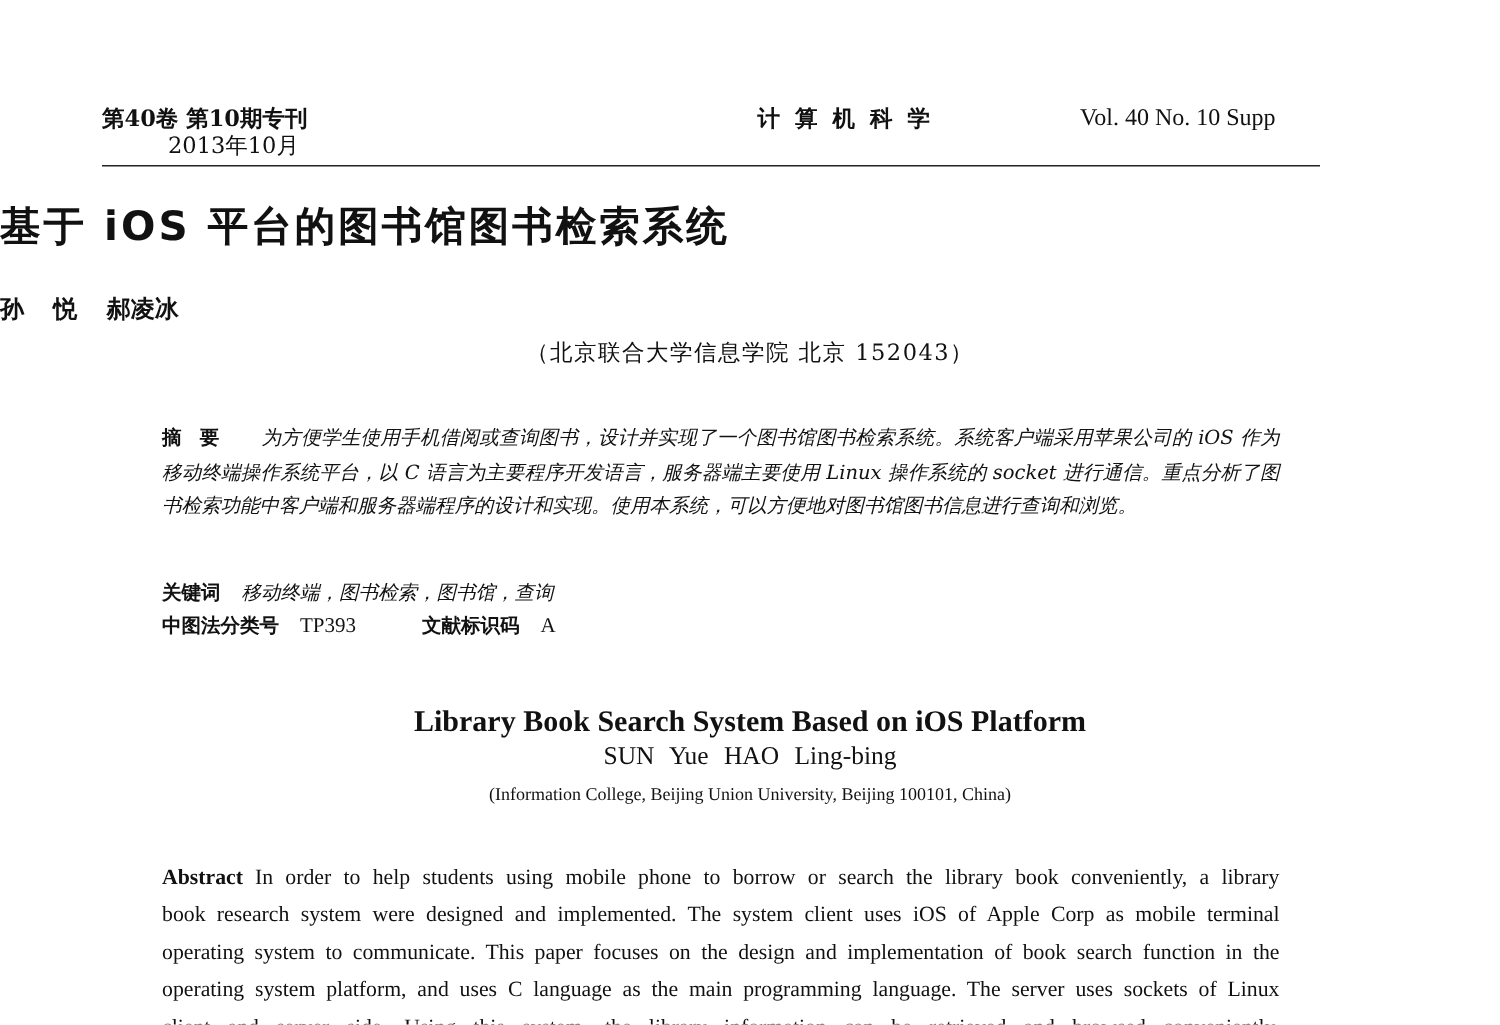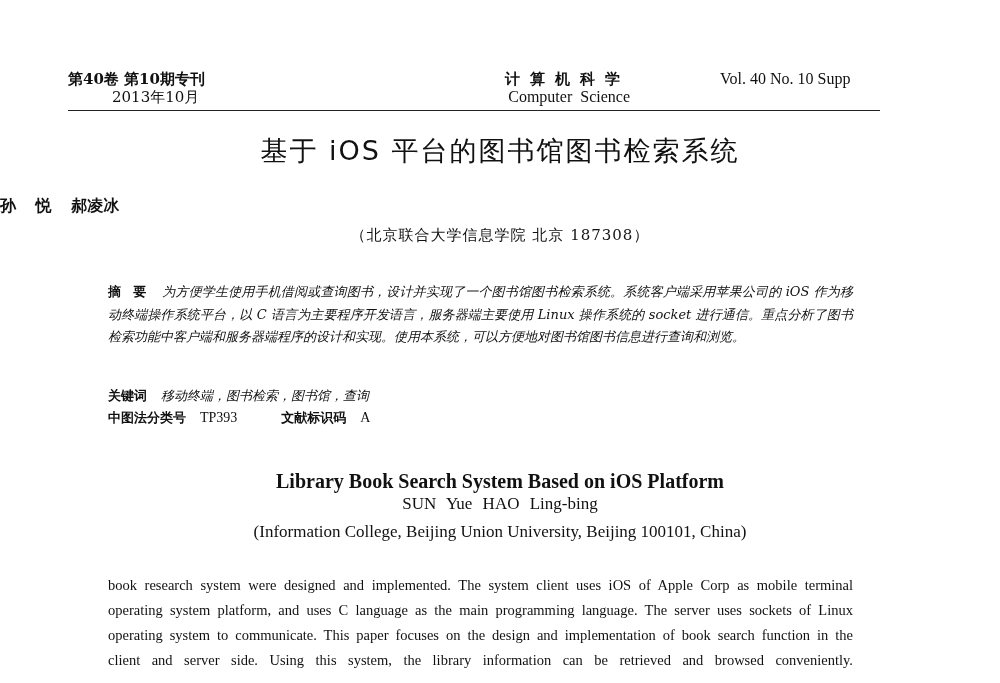--- a/index.html
+++ b/index.html
@@ -56,23 +56,22 @@
       left: 68px; top: 110px;
       width: 812px;
       height: 0;
       border-top: 1.5px solid #222;
     }
     
     .title-cn {
       position: absolute;
       left: 0; top: 133px;
       width: 1000px;
-      text-align: center;
-      font-family: "DejaVu Sans", sans-serif;
-      font-weight: normal;
+      font-family: "DejaVu Sans", sans-serif;
+      font-weight: bold;
       font-size: 27px;
       letter-spacing: 2px;
     }
     .authors-cn {
       position: absolute;
       left: 0; top: 196px;
       width: 1000px;
       text-align: left;
       font-family: "DejaVu Sans", sans-serif;
       font-weight: bold;
@@ -95,21 +94,21 @@
       font-size: 13px;
       line-height: 22.5px;
       text-align: justify;
       font-style: italic;
     }
     .abs-cn .label {
       font-family: Liberation Serif, serif;
       font-weight: bold;
       font-style: normal;
       letter-spacing: 12px;
-      margin-right: 4px;
+      margin-right: 16px;
     }
     .kw-row {
       position: absolute;
       left: 108px; top: 386px;
       font-size: 13px;
       line-height: 20px;
     }
     .kw-row .label {
       font-family: "DejaVu Sans", sans-serif;
       font-weight: bold;
@@ -151,21 +150,21 @@
       font-family: "Liberation Serif", serif;
       font-size: 17px;
       word-spacing: 6px;
     }
     .affil-en {
       position: absolute;
       left: 0; top: 522px;
       width: 1000px;
       text-align: center;
       font-family: "Liberation Serif", serif;
-      font-size: 17px;
+      font-size: 12px;
     }
     
     .abs-en {
       position: absolute;
       left: 108px; top: 573px;
       width: 745px;
       font-family: "Liberation Serif", serif;
       font-size: 14.5px;
       line-height: 25px;
       text-align: justify;
@@ -181,49 +180,49 @@
 
 <div class="page">
 
   <div class="hdr-left">
     <span class="l1">第40卷  第10期专刊</span>
     <span class="l2">2013年10月</span>
   </div>
 
   <div class="hdr-center">
     <span class="l1">计算机科学</span>
-    <span class="l2">Computer  Science</span>
   </div>
 
   <div class="hdr-right">
     <span class="l1">Vol. 40 No. 10 Supp</span>
   </div>
 
   <div class="hdr-rule"></div>
 
   <div class="title-cn">基于 iOS 平台的图书馆图书检索系统</div>
   <div class="authors-cn">孙 悦   郝凌冰</div>
-  <div class="affil-cn">（北京联合大学信息学院   北京 187308）</div>
+  <div class="affil-cn">（北京联合大学信息学院   北京 152043）</div>
 
   <div class="abs-cn">
     <span class="label">摘要</span><span>为方便学生使用手机借阅或查询图书，设计并实现了一个图书馆图书检索系统。系统客户端采用苹果公司的 iOS 作为移动终端操作系统平台，以 C 语言为主要程序开发语言，服务器端主要使用 Linux 操作系统的 socket 进行通信。重点分析了图书检索功能中客户端和服务器端程序的设计和实现。使用本系统，可以方便地对图书馆图书信息进行查询和浏览。</span>
   </div>
 
   <div class="kw-row">
     <span class="label">关键词</span><span class="val">移动终端，图书检索，图书馆，查询</span>
   </div>
 
   <div class="cls-row">
     <span class="label">中图法分类号</span><span class="val">TP393</span><span class="label">文献标识码</span><span class="val">A</span>
   </div>
 
   <div class="title-en">Library Book Search System Based on iOS Platform</div>
   <div class="authors-en">SUN Yue   HAO Ling-bing</div>
   <div class="affil-en">(Information College, Beijing Union University, Beijing 100101, China)</div>
 
   <div class="abs-en">
+    <span class="line"><span class="label">Abstract</span><span>In order to help students using mobile phone to borrow or search the library book conveniently, a library</span></span>
     <span class="line">book research system were designed and implemented. The system client uses iOS of Apple Corp as mobile terminal</span>
+    <span class="line">operating system to communicate. This paper focuses on the design and implementation of book search function in the</span>
     <span class="line">operating system platform, and uses C language as the main programming language. The server uses sockets of Linux</span>
-    <span class="line">operating system to communicate. This paper focuses on the design and implementation of book search function in the</span>
     <span class="line">client and server side. Using this system, the library information can be retrieved and browsed conveniently.</span>
   </div>
 
 </div>
 
 </body></html>

